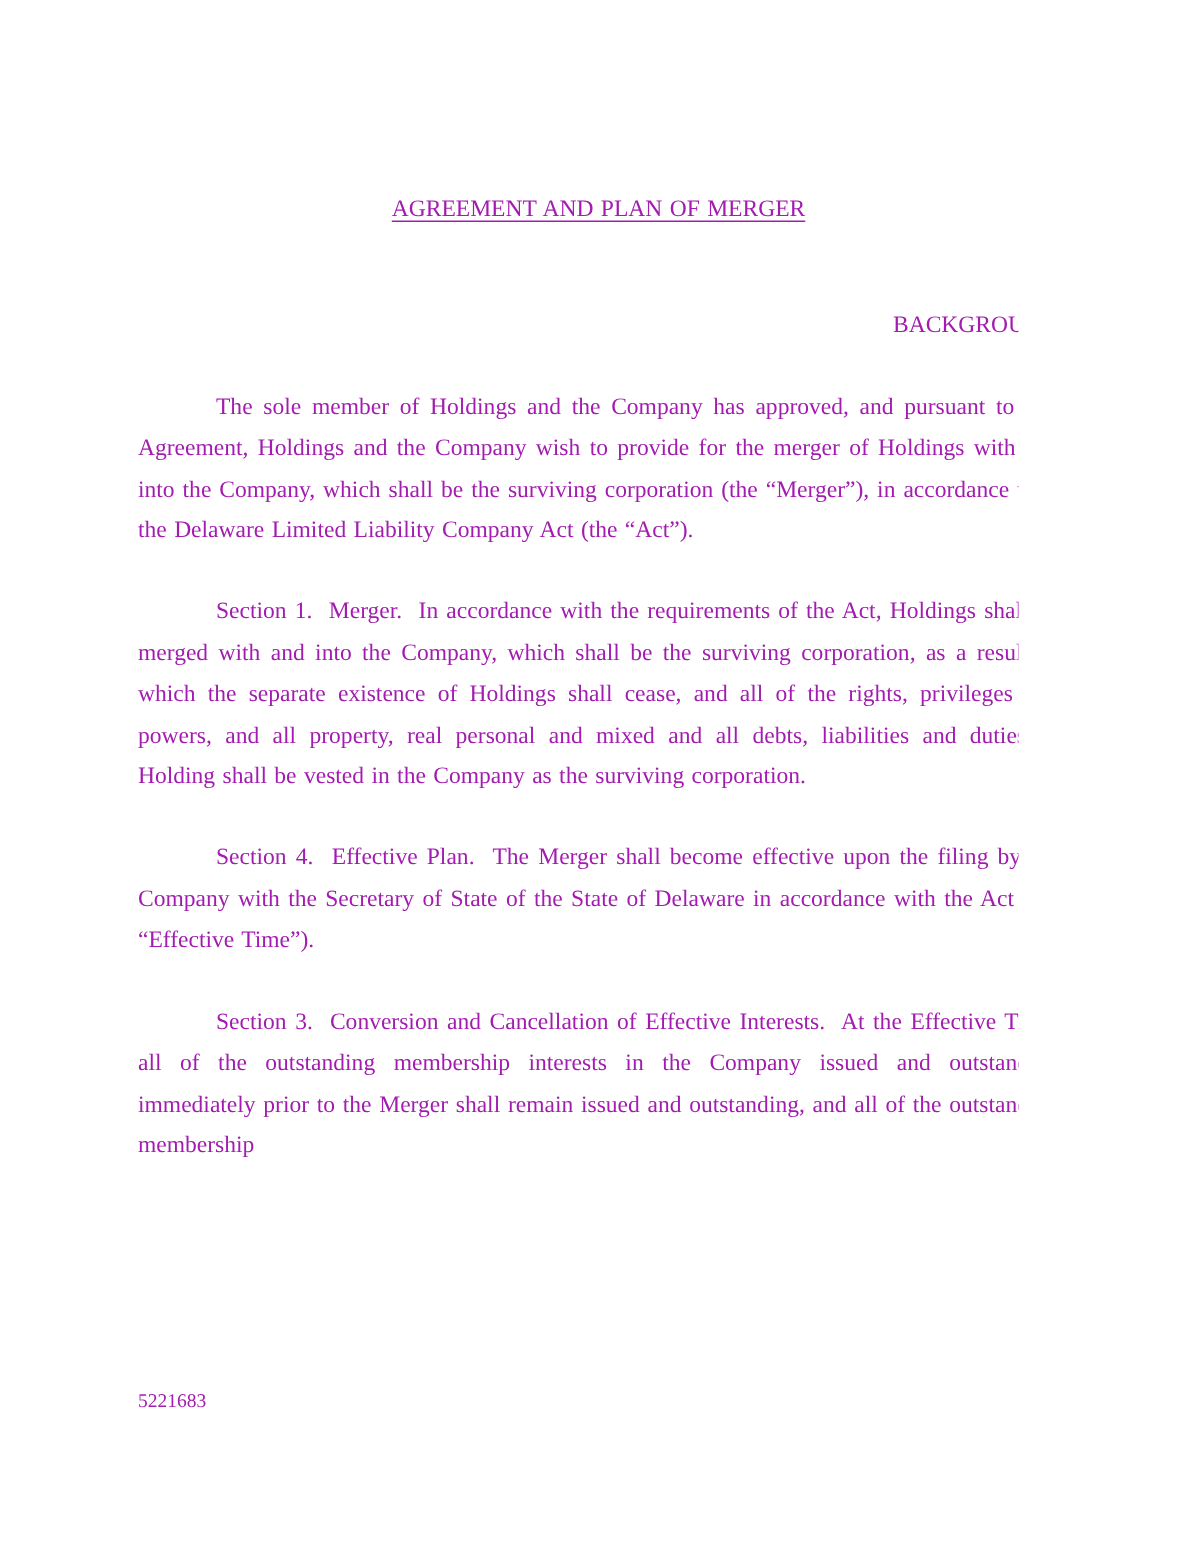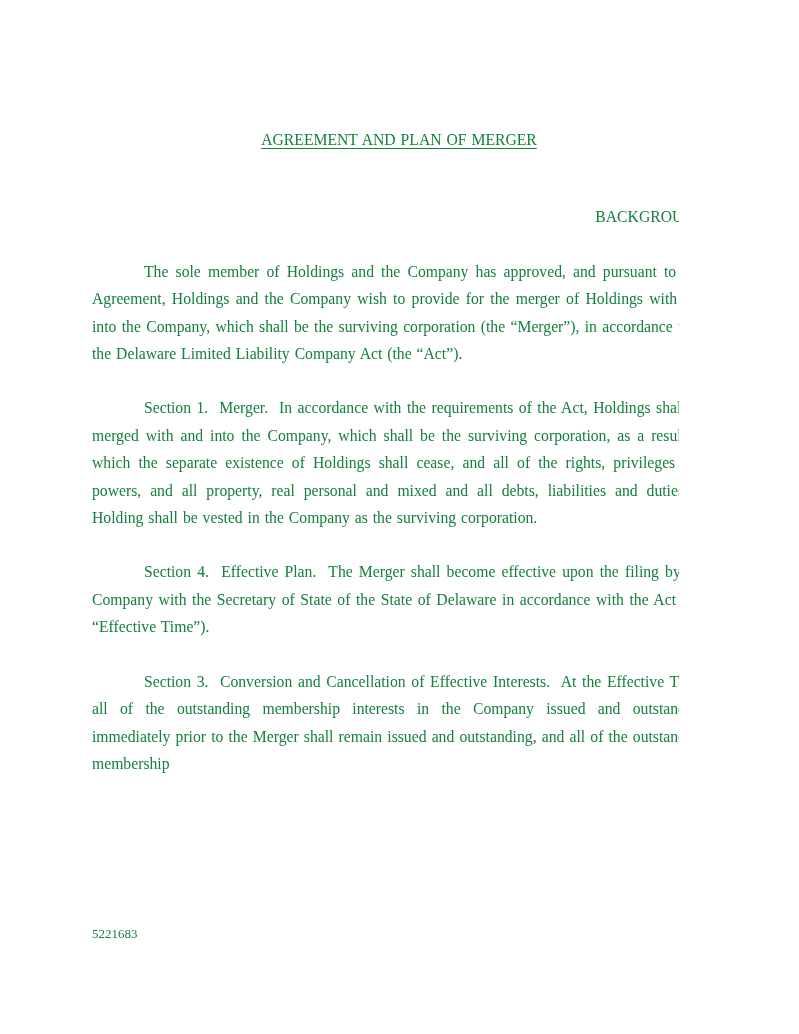--- a/index.html
+++ b/index.html
@@ -6,21 +6,21 @@
     margin: 0;
     padding: 0;
     background: #ffffff;
   }
   .page {
     position: relative;
     width: 679px;
     height: 1034px;
     background: #ffffff;
     font-family: "Liberation Serif", serif;
-    color: #15803d;
+    color: #a21caf;
     overflow: hidden;
   }
   .content {
     position: absolute;
     left: 92px;
     top: 126px;
     width: 614px;
   }
   .title-line,
   .center-heading,

